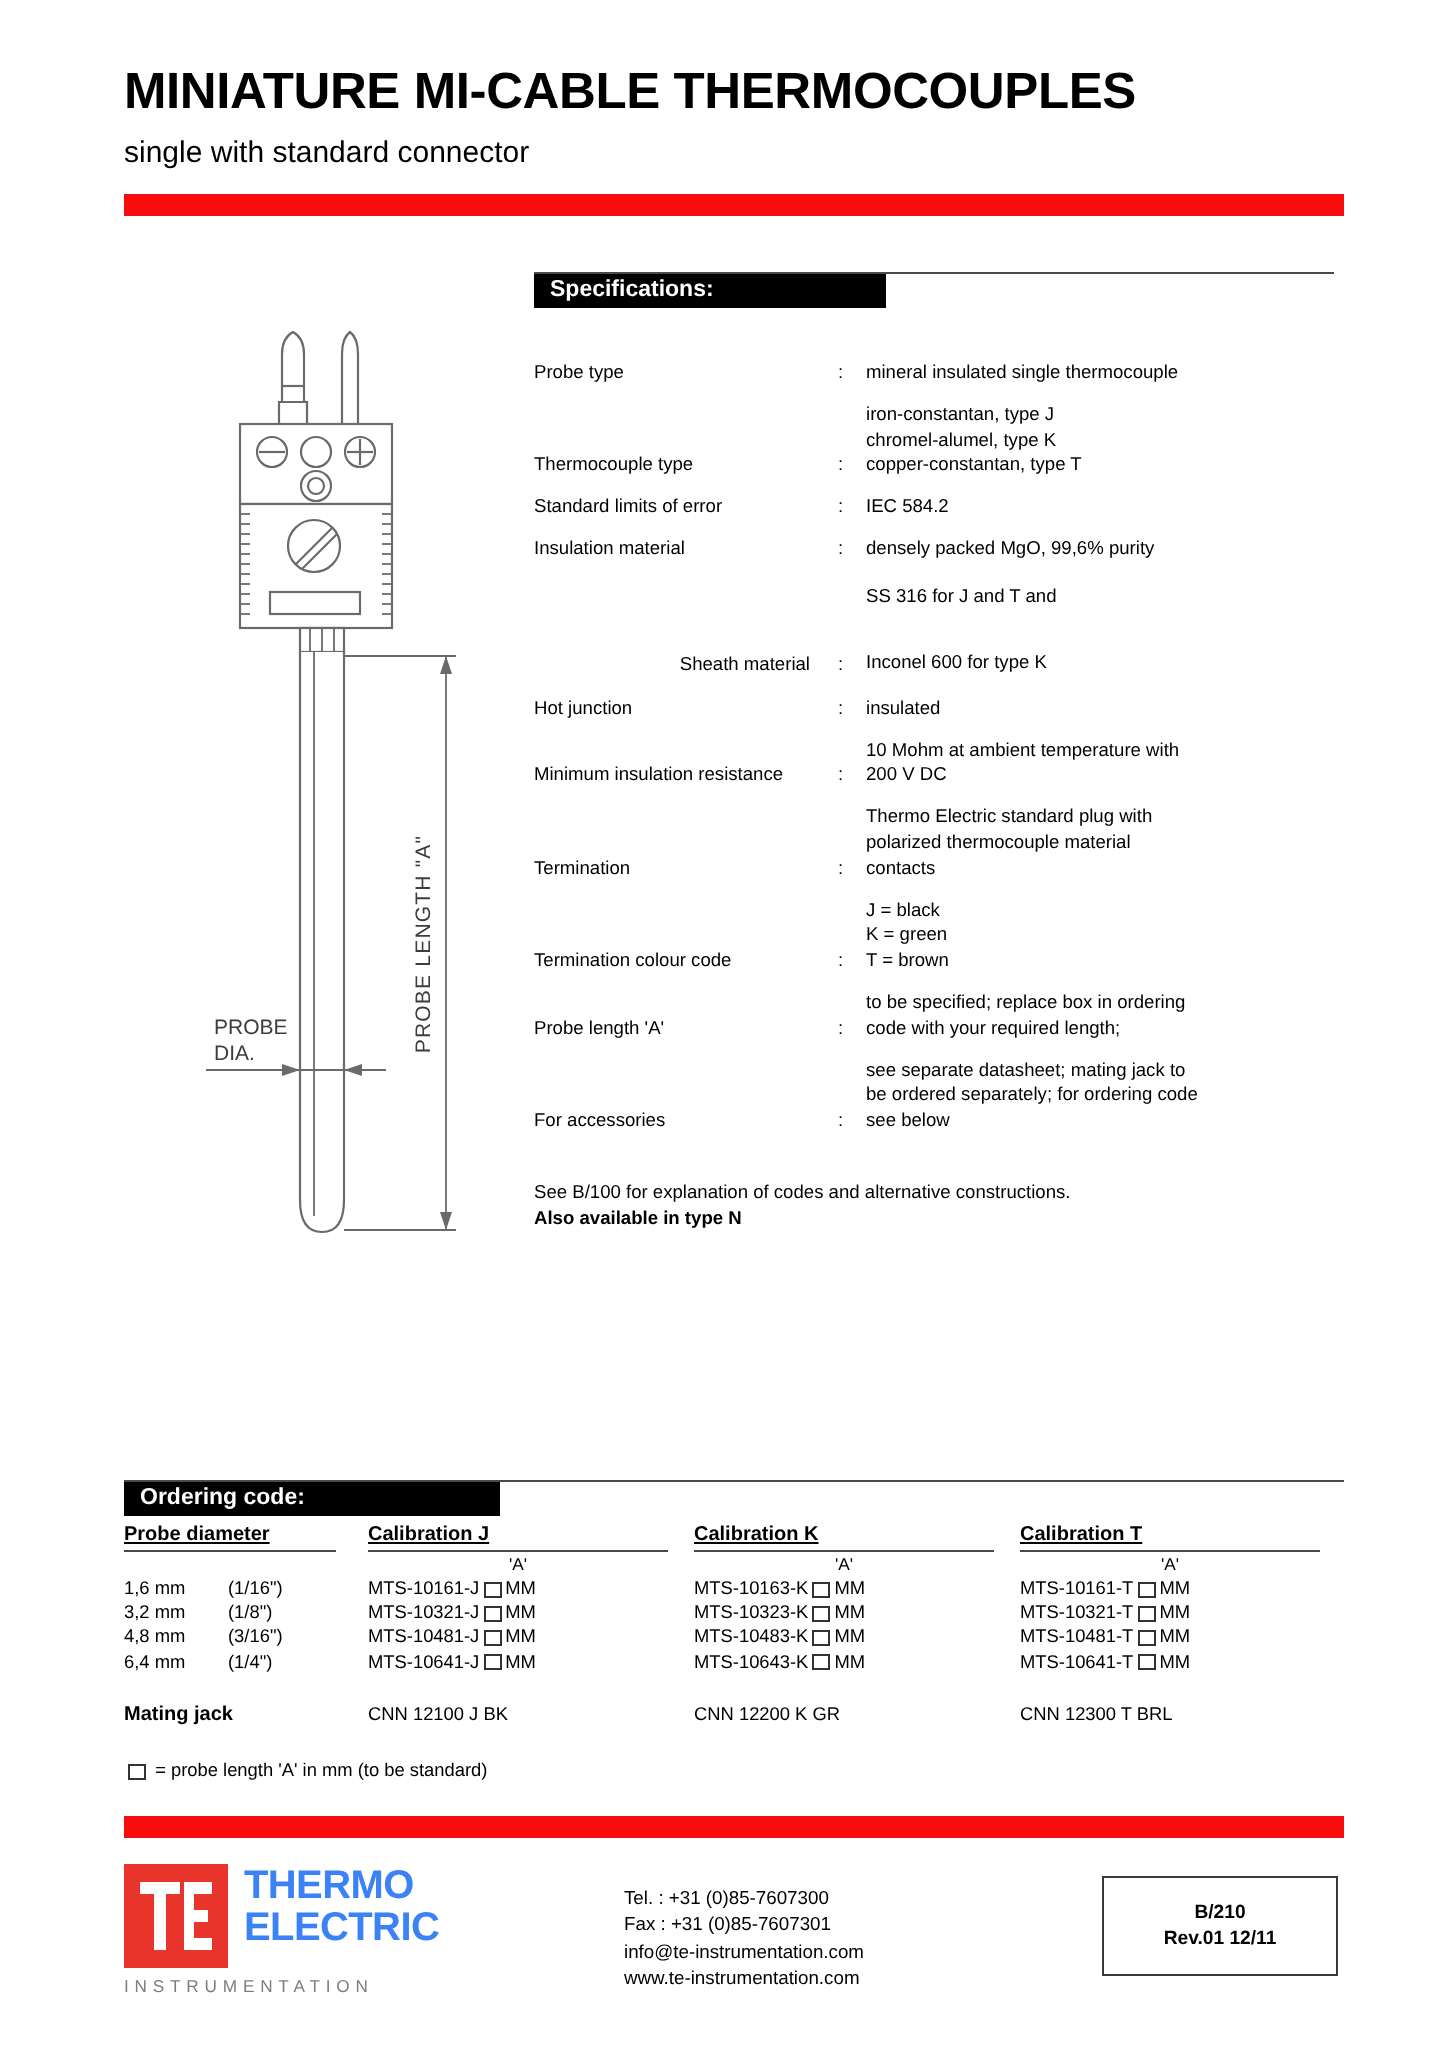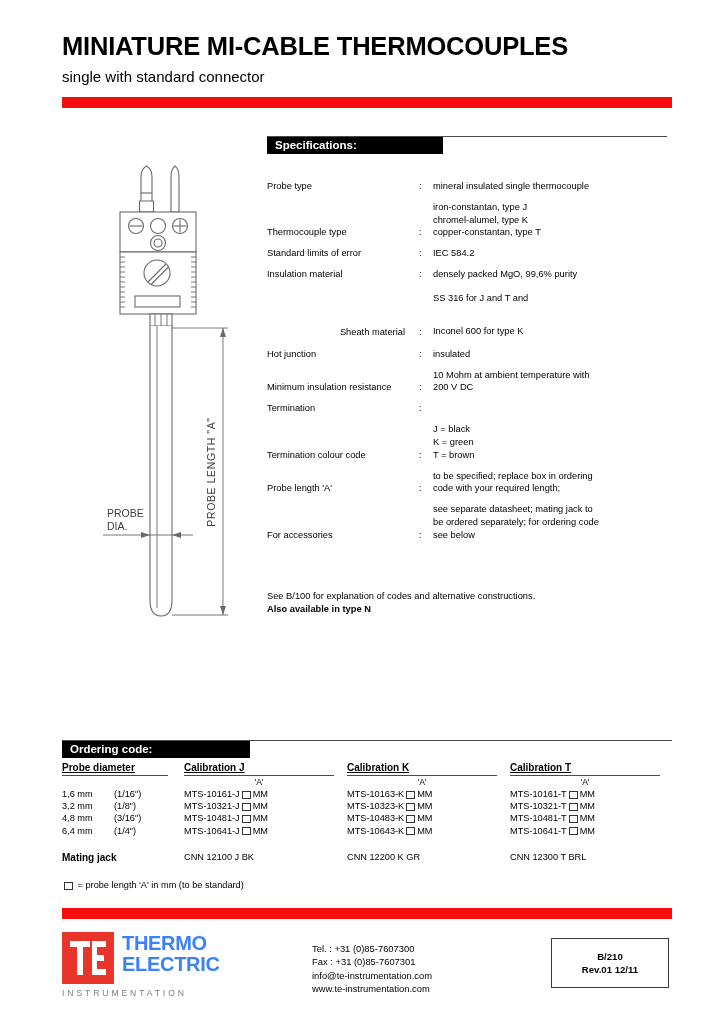--- a/index.html
+++ b/index.html
@@ -283,20 +283,23 @@
     <div class="spec-row">
       <div class="spec-label">Minimum insulation resistance</div>
       <div class="spec-colon">:</div>
       <div class="spec-value">10 Mohm at ambient temperature with
 200 V DC</div>
     </div>
 
     <div class="spec-row">
       <div class="spec-label">Termination</div>
       <div class="spec-colon">:</div>
+      <div class="spec-value">Thermo Electric standard plug with
+polarized thermocouple material
+contacts</div>
     </div>
 
     <div class="spec-row">
       <div class="spec-label">Termination colour code</div>
       <div class="spec-colon">:</div>
       <div class="spec-value">J = black
 K = green
 T = brown</div>
     </div>
 

